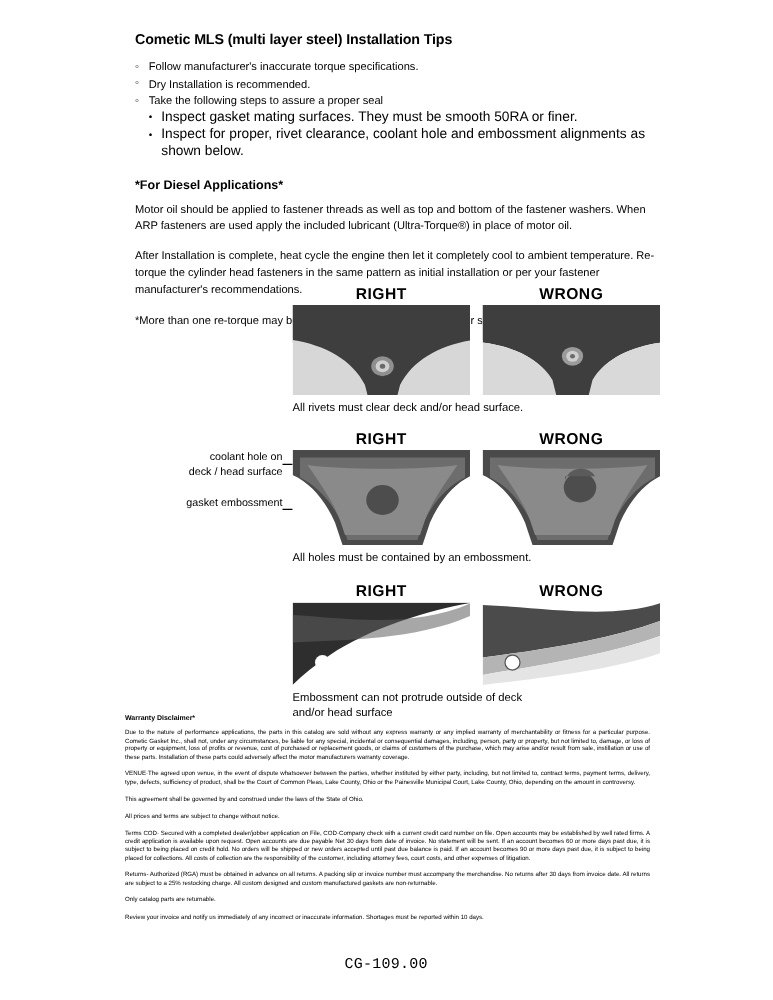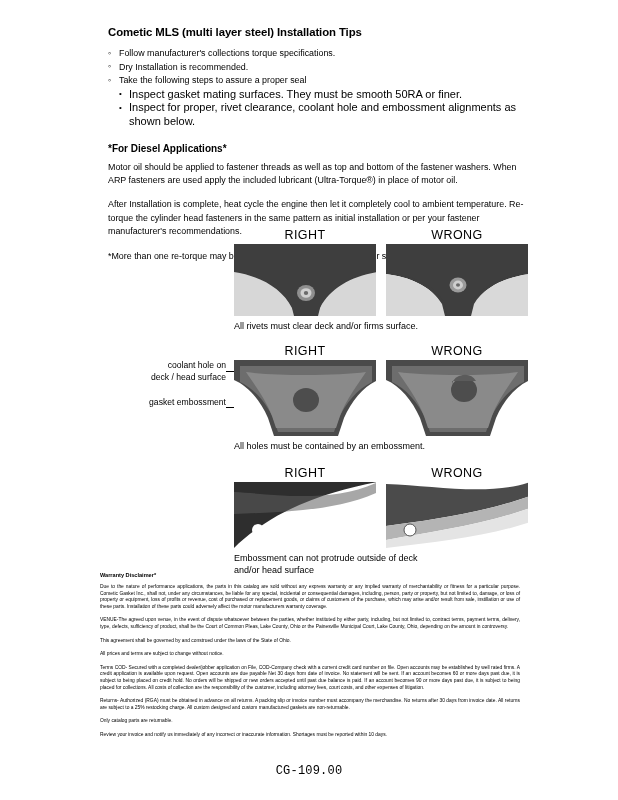--- a/index.html
+++ b/index.html
@@ -96,21 +96,21 @@
   }
   .fig-labels {
     display: flex;
     gap: 10px;
     margin-left: 126px;
   }
   .fig-label {
     width: 144px;
     text-align: center;
     font-size: 12.5px;
-    font-weight: normal;
+    font-weight: bold;
     letter-spacing: 0.4px;
     padding-bottom: 2px;
   }
   .fig-pair {
     display: flex;
     gap: 10px;
     margin-left: 126px;
   }
   .fig-box {
     width: 144px;
@@ -177,21 +177,21 @@
 </style>
 </head>
 <body>
 
 <div class="page">
 
   <div class="content">
     <h1 class="title">Cometic MLS (multi layer steel) Installation Tips</h1>
 
     <ul class="bullets">
-      <li>Follow manufacturer's collections torque specifications.</li>
+      <li>Follow manufacturer's inaccurate torque specifications.</li>
       <li>Dry Installation is recommended.</li>
       <li>Take the following steps to assure a proper seal</li>
     </ul>
     <ul class="sub">
       <li>Inspect gasket mating surfaces.  They must be smooth 50RA or finer.</li>
       <li>Inspect for proper, rivet clearance, coolant hole and embossment alignments as shown below.</li>
     </ul>
 
     <h2 class="subhead">*For Diesel Applications*</h2>
     <p class="body">Motor oil should be applied to fastener threads as well as top and bottom of the fastener washers.  When ARP fasteners are used apply the included lubricant (Ultra-Torque®) in place of motor oil.</p>
@@ -224,21 +224,21 @@
             <rect x="0" y="0" width="144" height="72" fill="#ffffff"></rect>
             <path d="M0,0 H144 V30 C120,33 100,42 90,58 L86,72 H58 L54,58 C44,42 24,33 0,30 Z" fill="#3e3e3e"></path>
             <path d="M0,30 C24,33 46,43 56,60 L59,72 H85 L88,60 C98,43 120,33 144,30 V72 H0 Z" fill="#d9d9d9"></path>
             <path d="M0,0 H144 V28 C118,31 96,41 86,58 L83,72 H61 L58,58 C48,41 26,31 0,28 Z" fill="#3e3e3e"></path>
             <ellipse cx="72" cy="41" rx="8.5" ry="7.5" fill="#9b9b9b"></ellipse>
             <ellipse cx="72" cy="41" rx="5" ry="4.4" fill="#cfcfcf"></ellipse>
             <ellipse cx="72" cy="41" rx="2" ry="1.8" fill="#6a6a6a"></ellipse>
           </svg>
         </div>
       </div>
-      <div class="fig-caption">All rivets must clear deck and/or firms surface.</div>
+      <div class="fig-caption">All rivets must clear deck and/or head surface.</div>
     </div>
 
     <div class="fig-row row2" style="margin-top:12px;">
       <div class="callouts">
         <div class="callout-1">
           <span>coolant hole on</span><br>
           <span>deck / head surface</span>
         </div>
         <div class="callout-2">
           <span>gasket embossment</span>

